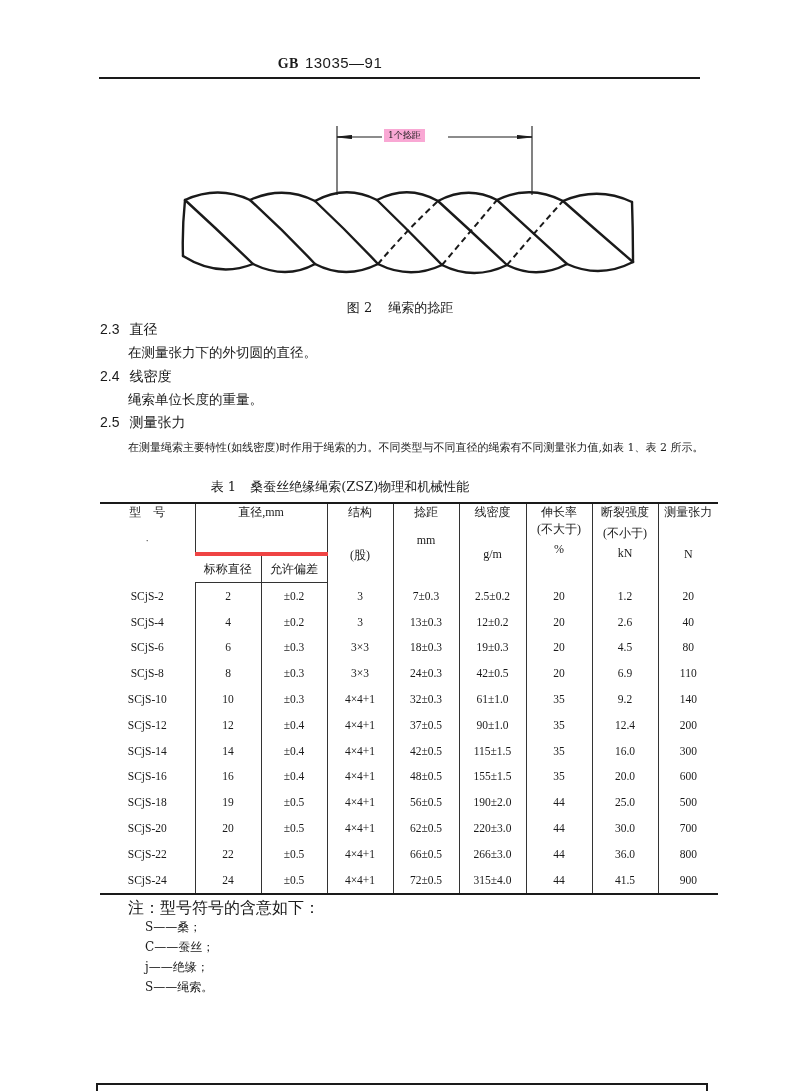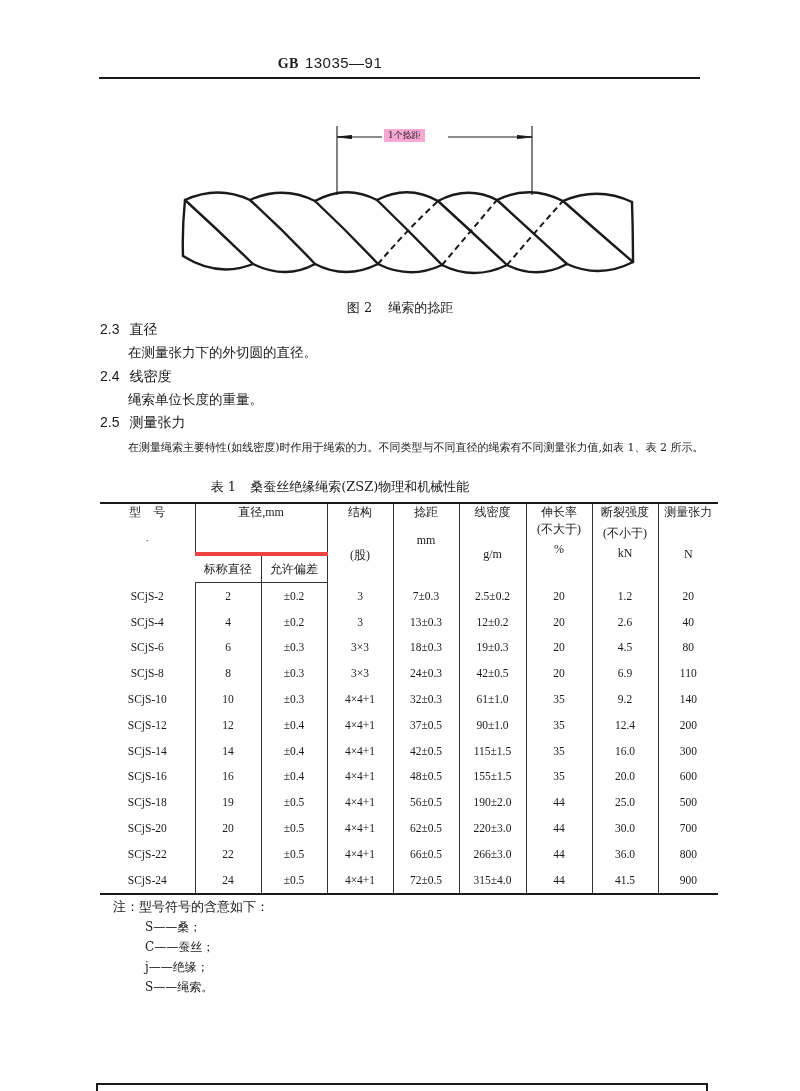--- a/index.html
+++ b/index.html
@@ -25,21 +25,21 @@
   table.spec th, table.spec td { text-align: center; padding: 0; border-left: 1px solid #333; }
   table.spec th:first-child, table.spec td:first-child { border-left: none; }
   table.spec thead tr.top th { border-top: 2px solid #1a1a1a; height: 48px; font-weight: normal; vertical-align: top; font-size: 12px; }
   table.spec thead tr.sub th { height: 26px; font-weight: normal; font-size: 12px; border-bottom: 1px solid #333; }
   table.spec thead th.diam { border-bottom: 4px solid #ef4444; vertical-align: middle; padding-top: 0; }
   table.spec thead th.type { vertical-align: middle; padding-top: 0; }
   table.spec thead th .unit { display: block; margin-top: 14px; }
   table.spec thead th .l2 { display: block; }
   table.spec tbody td { height: 25.8px; font-size: 11.5px; }
   table.spec tbody tr:last-child td { border-bottom: 2px solid #1a1a1a; }
-  .note-head { left: 113px; top: 898px; font-size: 13px; }
+  .note-head { left: 128px; top: 898px; font-size: 16px; }
   .note-item { left: 145px; font-size: 12px; }
   .bottom-box { left: 96px; top: 1083px; width: 608px; height: 20px; border: 2px solid #1a1a1a; border-bottom: none; }
 </style>
 </head>
 <body>
 
 <div class="abs header-code">
   <span class="gb">GB</span><span>13035—91</span>
 </div>
 <div class="abs header-rule"></div>

